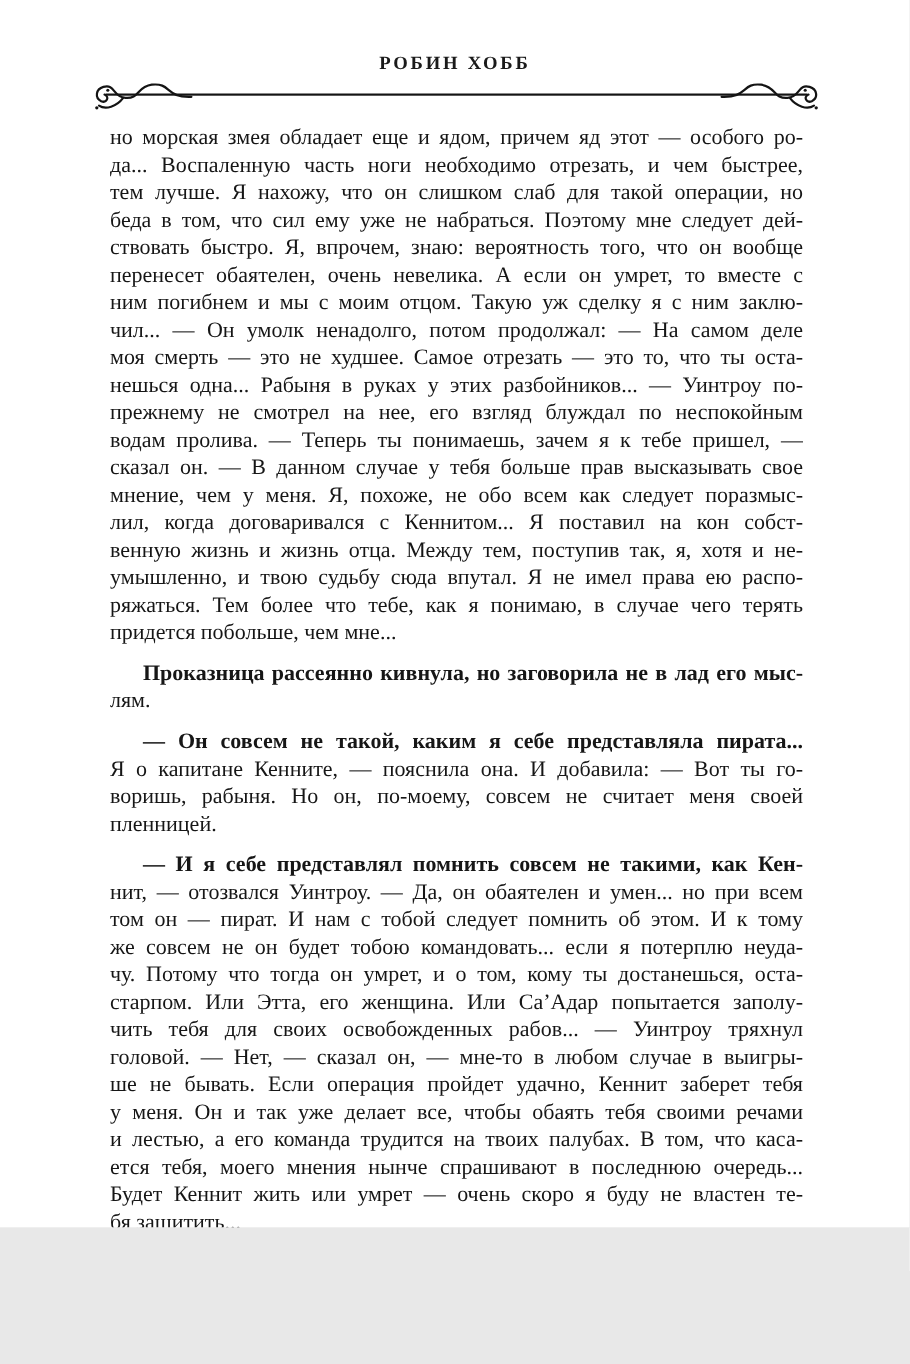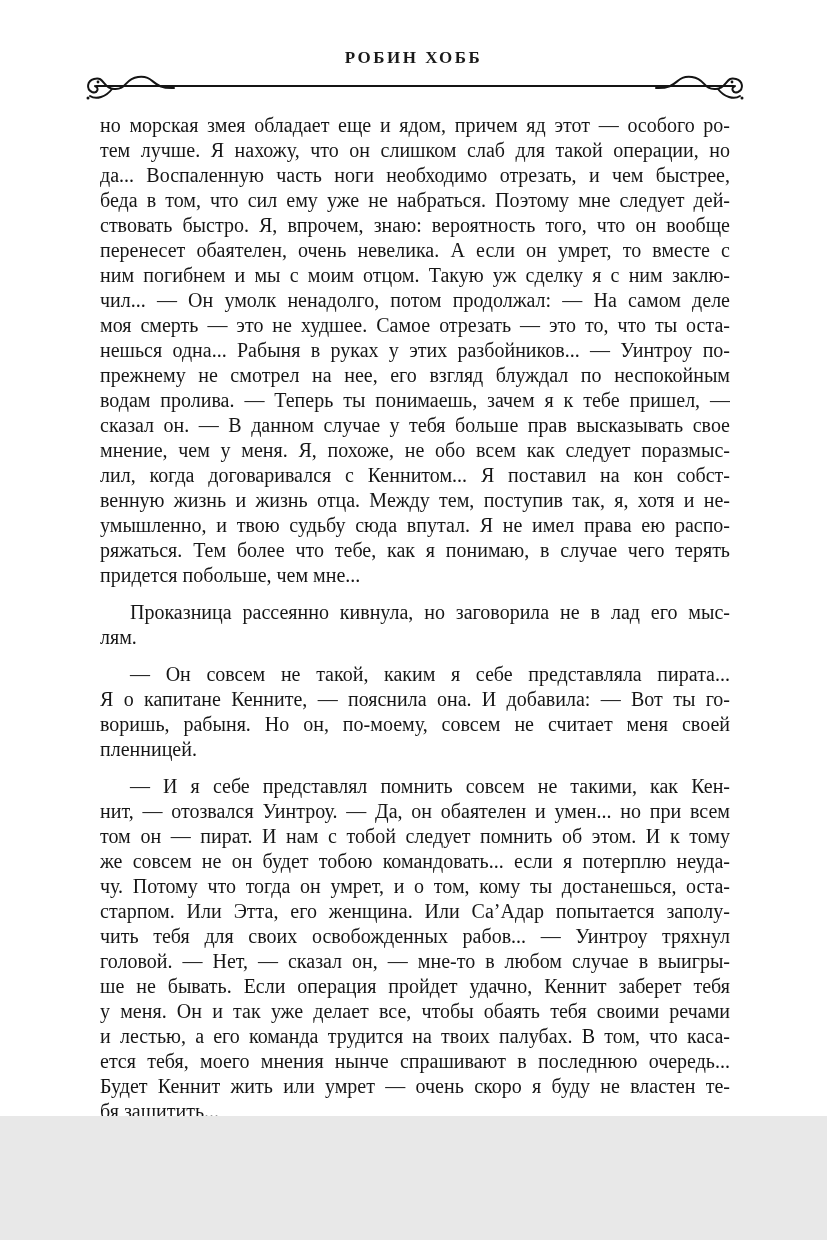--- a/index.html
+++ b/index.html
@@ -68,21 +68,21 @@
     text-align: justify;
     text-align-last: justify;
     height: 25px;
     overflow: hidden;
     white-space: normal;
   }
   .line.last {
     text-align: center;
     text-align-last: left;
   }
-  .paragraph.indent .line.first { text-indent: 30px; }
+  .paragraph.indent .line.first { text-indent: 30px; font-weight: bold; }
   .page-number {
     position: absolute;
     top: 1142px;
     left: 0;
     right: 0;
     text-align: left;
     font-size: 21px;
     font-weight: bold;
     color: #ef4444;
   }
@@ -106,22 +106,22 @@
       <path d="M90,20 C66,21 72,7 54,9 C40,11 43,22 30,21 C18,20 21,8 10,11 C3,13 2,21 8,24 C13,26 16,20 11,18"></path>
       <path d="M28,21 C22,29 12,32 6,28"></path>
       <circle cx="4" cy="30" r="1.5" fill="#141414" stroke="none"></circle>
       <circle cx="14" cy="14" r="1.4" fill="#141414" stroke="none"></circle>
     </svg>
   </div>
 
   <div class="body-text">
       <div class="paragraph">
         <div class="line first">но морская змея обладает еще и ядом, причем яд этот — особого ро-</div>
+        <div class="line">да... Воспаленную часть ноги необходимо отрезать, и чем быстрее,</div>
         <div class="line">тем лучше. Я нахожу, что он слишком слаб для такой операции, но</div>
-        <div class="line">да... Воспаленную часть ноги необходимо отрезать, и чем быстрее,</div>
         <div class="line">беда в том, что сил ему уже не набраться. Поэтому мне следует дей-</div>
         <div class="line">ствовать быстро. Я, впрочем, знаю: вероятность того, что он вообще</div>
         <div class="line">перенесет обаятелен, очень невелика. А если он умрет, то вместе с</div>
         <div class="line">ним погибнем и мы с моим отцом. Такую уж сделку я с ним заклю-</div>
         <div class="line">чил... — Он умолк ненадолго, потом продолжал: — На самом деле</div>
         <div class="line">моя смерть — это не худшее. Самое отрезать — это то, что ты оста-</div>
         <div class="line">нешься одна... Рабыня в руках у этих разбойников... — Уинтроу по-</div>
         <div class="line">прежнему не смотрел на нее, его взгляд блуждал по неспокойным</div>
         <div class="line">водам пролива. — Теперь ты понимаешь, зачем я к тебе пришел, —</div>
         <div class="line">сказал он. — В данном случае у тебя больше прав высказывать свое</div>

